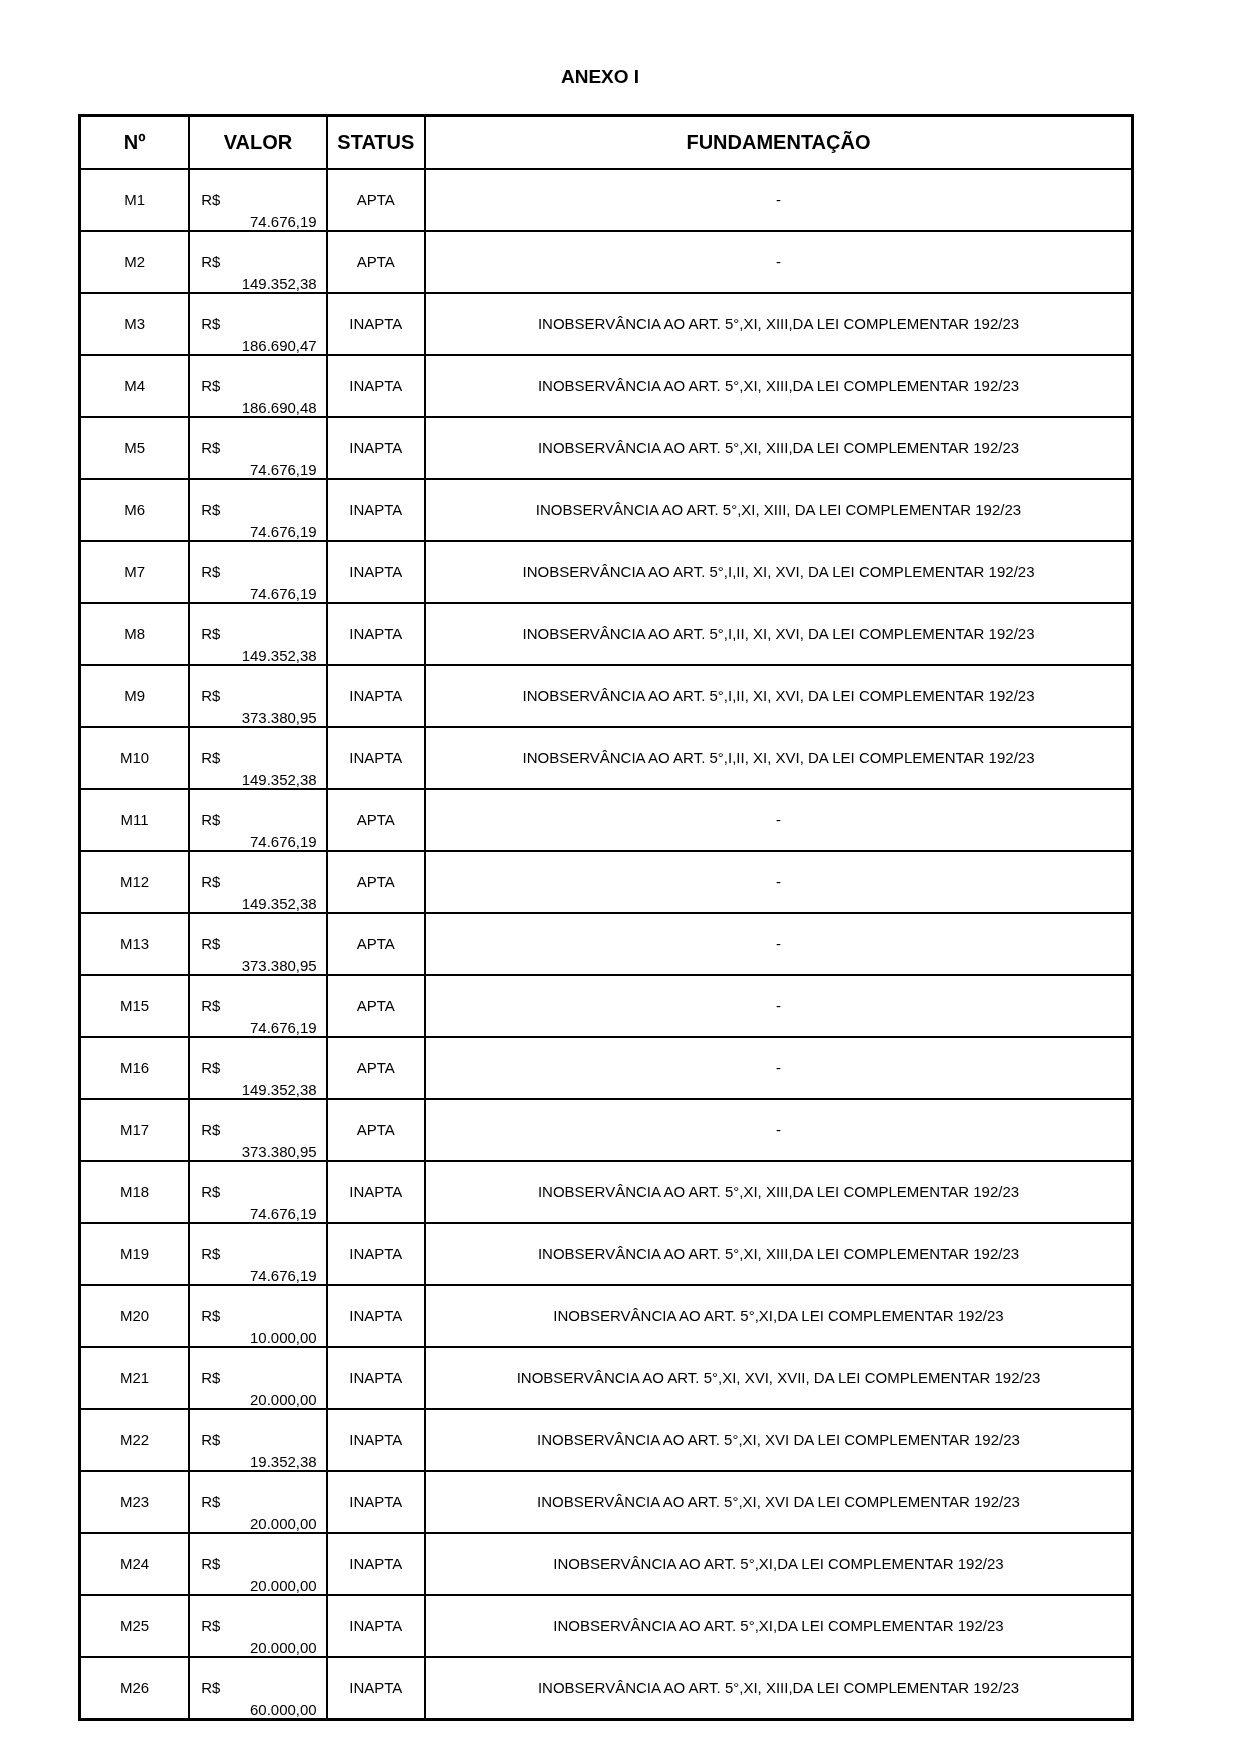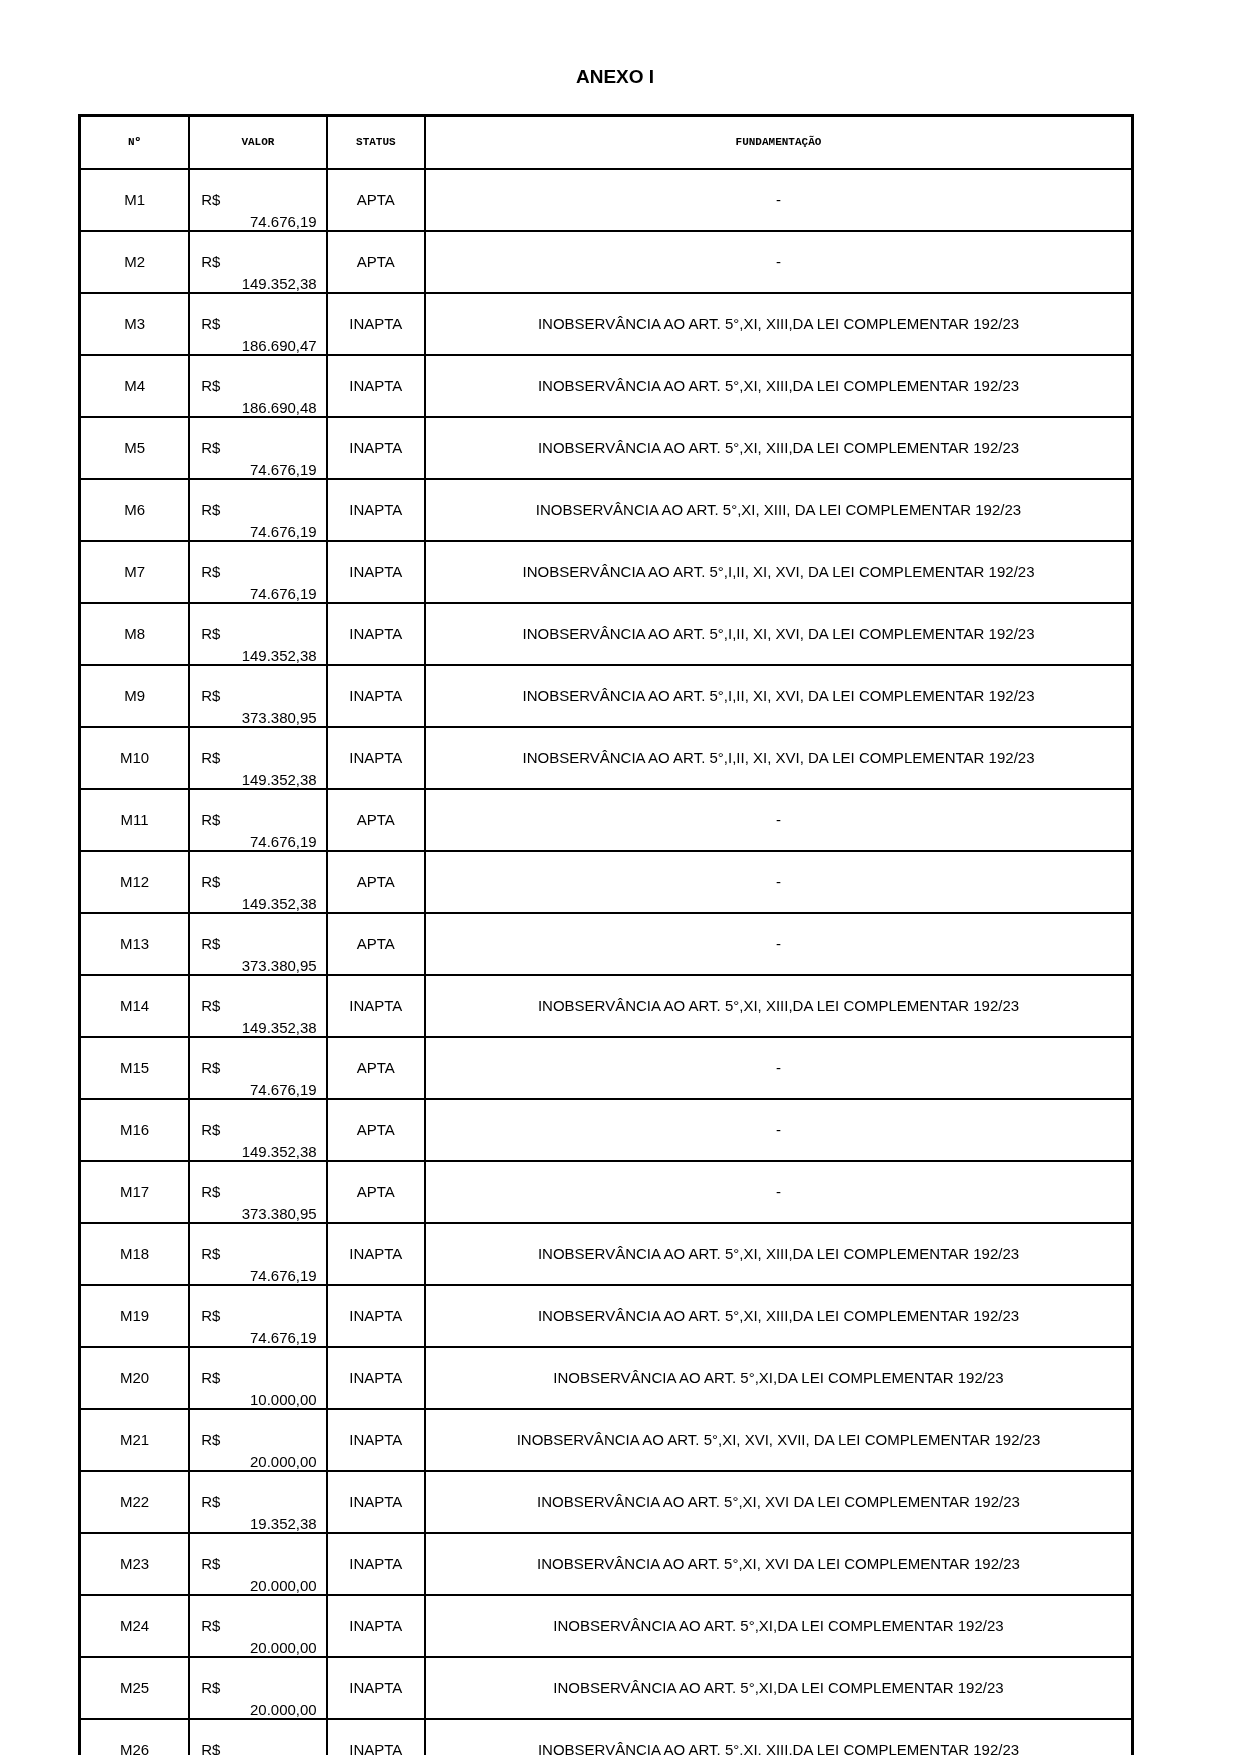--- a/index.html
+++ b/index.html
@@ -13,21 +13,21 @@
   .page {
     position: relative;
     width: 1241px;
     height: 1755px;
     background: #ffffff;
     overflow: hidden;
   }
   .page-title {
     position: absolute;
     top: 66px;
-    left: 87px;
+    left: 72px;
     width: 1056px;
     text-align: center;
     font-size: 19px;
     font-weight: bold;
     letter-spacing: 0px;
   }
   table.anexo {
     position: absolute;
     top: 114px;
     left: 78px;
@@ -42,22 +42,21 @@
     height: 53px;
     padding: 0;
     text-align: center;
     vertical-align: middle;
     font-size: 15px;
     overflow: hidden;
     white-space: nowrap;
   }
   table.anexo th {
     font-weight: bold;
-    font-size: 11px;
-    font-family: Liberation Mono, monospace;
+    font-size: 20px;
   }
   .col-num   { width: 106px; }
   .col-valor { width: 133px; }
   .col-status{ width: 95px; }
   .col-fund  { width: 684px; }
   td.col-fund { font-size: 14.5px; }
   .valor-wrap {
     display: flex;
     justify-content: space-between;
     align-items: center;
@@ -233,31 +232,20 @@
     <td class="col-valor">
       <div class="valor-wrap">
         <span class="currency">R$</span>
         <span class="amount">373.380,95</span>
       </div>
     </td>
     <td class="col-status">APTA</td>
     <td class="col-fund">-</td>
   </tr>
 
-  <tr>
-    <td class="col-num">M14</td>
-    <td class="col-valor">
-      <div class="valor-wrap">
-        <span class="currency">R$</span>
-        <span class="amount">149.352,38</span>
-      </div>
-    </td>
-    <td class="col-status">INAPTA</td>
-    <td class="col-fund">INOBSERVÂNCIA AO ART. 5°,XI, XIII,DA LEI COMPLEMENTAR 192/23</td>
-  </tr>
 
   <tr>
     <td class="col-num">M15</td>
     <td class="col-valor">
       <div class="valor-wrap">
         <span class="currency">R$</span>
         <span class="amount">74.676,19</span>
       </div>
     </td>
     <td class="col-status">APTA</td>

